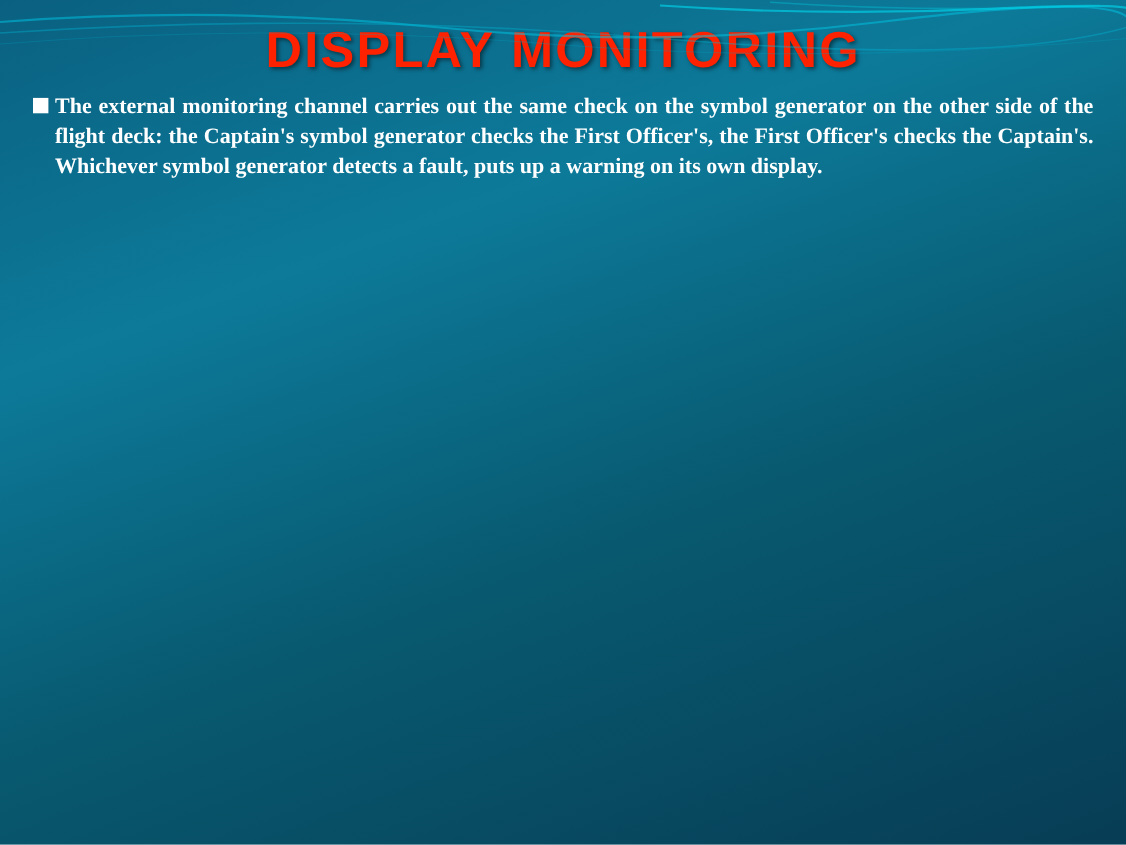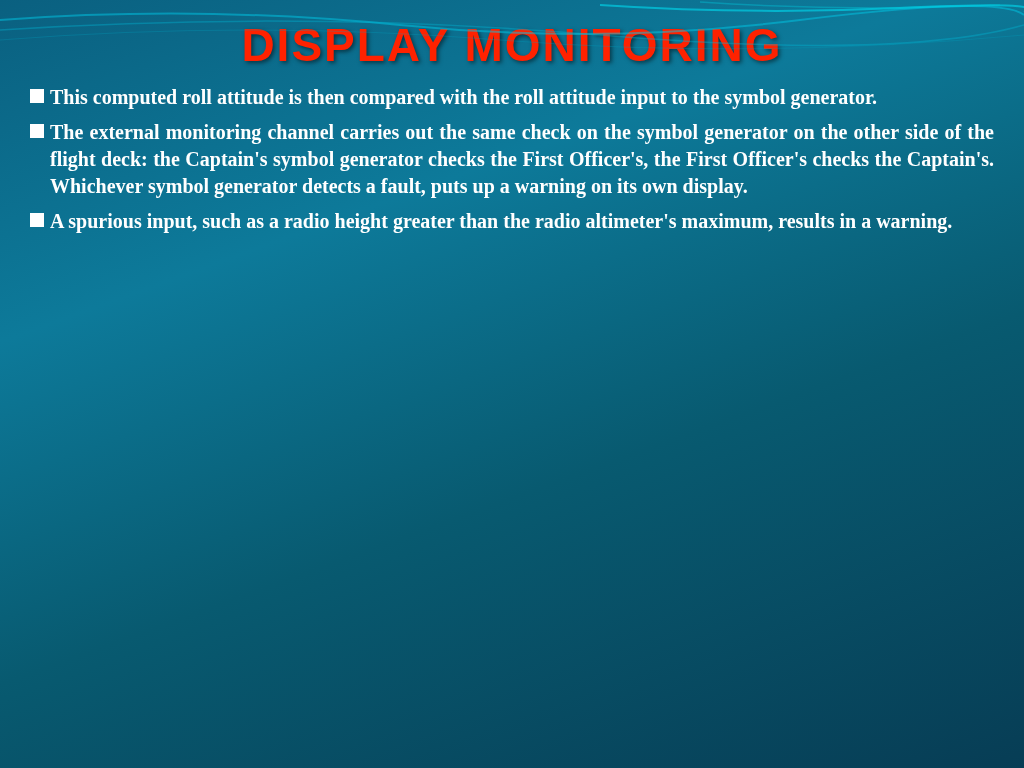--- a/index.html
+++ b/index.html
@@ -93,31 +93,23 @@
     <path d="M600,5 Q750,15 900,8 T1024,12" stroke="rgba(0,220,240,0.6)" stroke-width="2" fill="none"></path>
     <path d="M700,2 Q850,12 1000,5" stroke="rgba(0,200,220,0.4)" stroke-width="1.5" fill="none"></path>
   </svg>
 
   <div class="title-container">
     <h1 class="title">DISPLAY MONITORING</h1>
   </div>
 
   <div class="content">
 
-    <div class="bullet-item">
-      <span class="bullet-square"></span>
-      <span class="bullet-text">This computed roll attitude is then compared with the roll attitude input to the symbol generator.</span>
-    </div>
 
 
     <div class="bullet-item">
       <span class="bullet-square"></span>
       <span class="bullet-text">The external monitoring channel carries out the same check on the symbol generator on the other side of the flight deck: the Captain's symbol generator checks the First Officer's, the First Officer's checks the Captain's. Whichever symbol generator detects a fault, puts up a warning on its own display.</span>
     </div>
 
 
-    <div class="bullet-item">
-      <span class="bullet-square"></span>
-      <span class="bullet-text"> A spurious input, such as a radio height greater than the radio altimeter's maximum, results in a warning.</span>
-    </div>
 
   </div>
 </div>
 
 </body></html>

